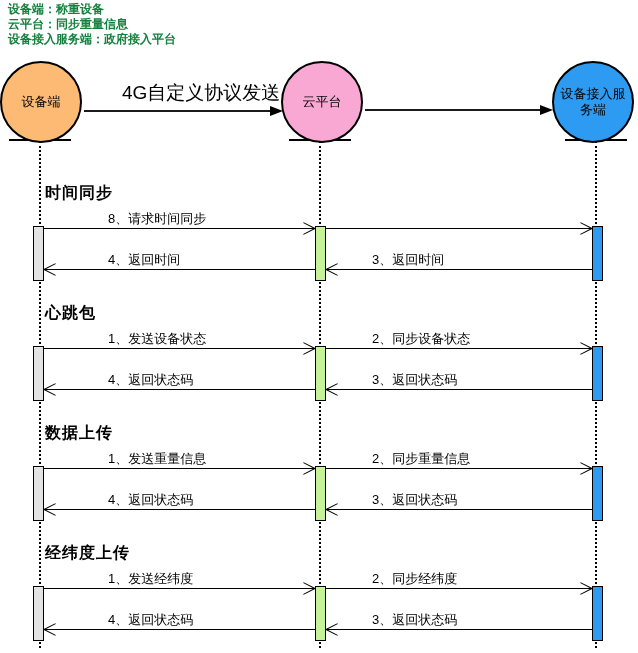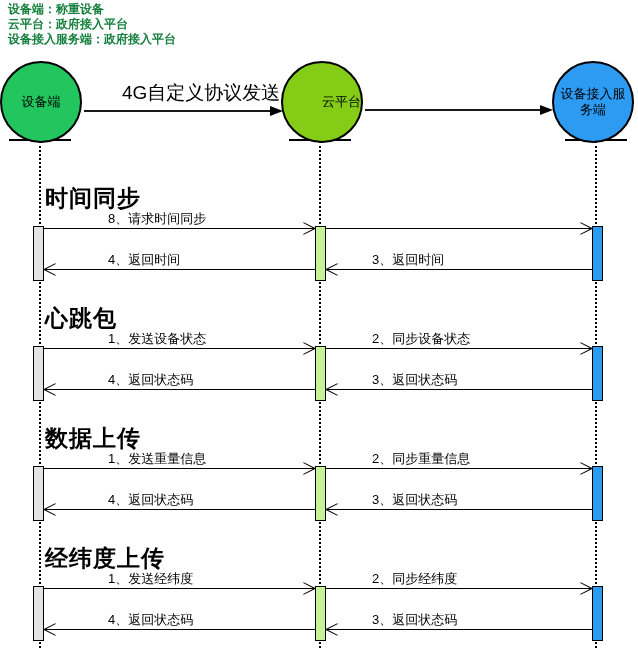--- a/index.html
+++ b/index.html
@@ -6,36 +6,36 @@
   .canvas{
     position:relative;width:638px;height:653px;background:#ffffff;
     font-family:"Liberation Sans",sans-serif;overflow:hidden;color:#000;
   }
   
   .hdr{position:absolute;left:8px;font-size:12px;font-weight:bold;color:#15803d;white-space:nowrap;line-height:15px;}
   
   .circle{position:absolute;width:82px;height:82px;border:2px solid #000;border-radius:50%;
     box-sizing:border-box;display:flex;align-items:center;justify-content:center;
     text-align:center;font-size:13px;line-height:1.25;z-index:3;}
-  .circle.device{background:#22c55e;}
-  .circle.cloud{background:#84cc16;justify-content:flex-end;}
+  .circle.device{background:#fdba74;}
+  .circle.cloud{background:#f9a8d4;}
   .circle.server{background:#2e9bf2;}
   .circle span{display:block;max-width:76px;}
   
   .ground{position:absolute;top:139px;width:62px;height:2px;background:#000;z-index:1;}
   
   .lifeline{position:absolute;top:141px;height:507px;width:0;border-left:2px dotted #000;z-index:0;}
   
   .flow-line{position:absolute;height:2px;background:#1a1a1a;z-index:2;}
   .flow-head{position:absolute;width:0;height:0;border-top:5px solid transparent;
     border-bottom:5px solid transparent;border-left:13px solid #000;z-index:2;}
   .flow-label{position:absolute;font-size:19px;white-space:nowrap;z-index:2;}
   
   .section{position:absolute;left:0;width:638px;height:120px;}
-  .sec-title{position:absolute;left:45px;top:0;font-size:23px;font-weight:bold;letter-spacing:1px;white-space:nowrap;}
+  .sec-title{position:absolute;left:45px;top:0;font-size:16px;font-weight:bold;letter-spacing:1px;white-space:nowrap;}
   .bar{position:absolute;top:43px;height:55px;width:11px;border:1px solid #000;box-sizing:border-box;z-index:4;}
   .bar.device{left:33px;background:#e3e3e3;}
   .bar.cloud{left:315px;background:#c6f298;}
   .bar.server{left:592px;background:#2e9bf2;}
   .msg{position:absolute;height:1px;background:#000;z-index:3;}
   .msg.lane-left{left:44px;width:271px;}
   .msg.lane-right{left:326px;width:266px;}
   .msg.req{top:45px;}
   .msg.res{top:86px;}
   .msg.to-right::before,.msg.to-right::after{
@@ -51,21 +51,21 @@
   .lbl.r{left:372px;}
   .lbl.req{top:27px;}
   .lbl.res{top:68px;}
 </style>
 </head>
 <body>
 
 <div class="canvas">
 
   <div class="hdr" style="top:2px">设备端：称重设备</div>
-  <div class="hdr" style="top:17px">云平台：政府接入平台</div>
+  <div class="hdr" style="top:17px">云平台：同步重量信息</div>
   <div class="hdr" style="top:32px">设备接入服务端：政府接入平台</div>
 
   <div class="lifeline" style="left:39px"></div>
   <div class="lifeline" style="left:319px"></div>
   <div class="lifeline" style="left:595px"></div>
 
   <div class="ground" style="left:9px"></div>
   <div class="ground" style="left:289px"></div>
   <div class="ground" style="left:565px"></div>
 

